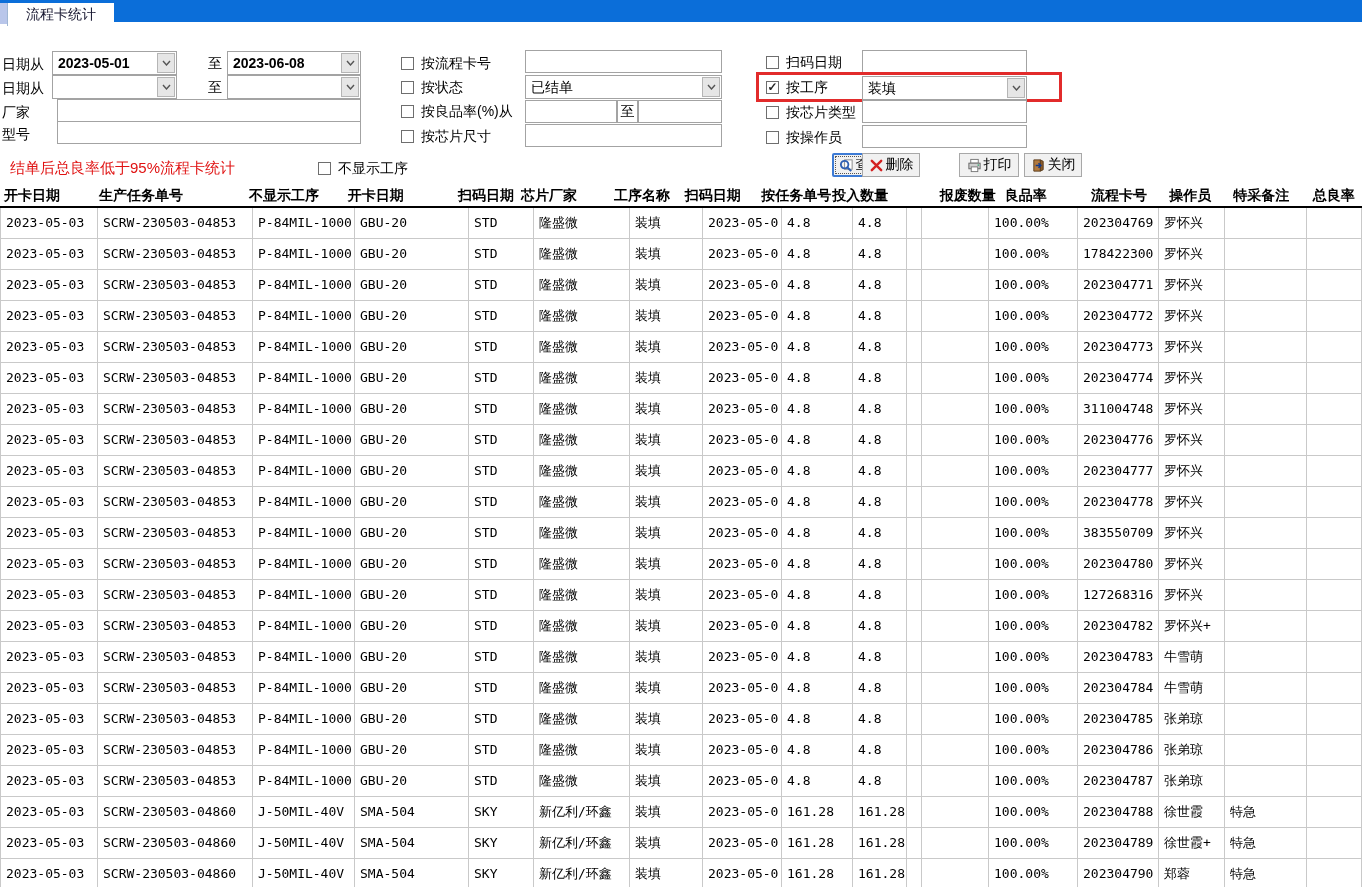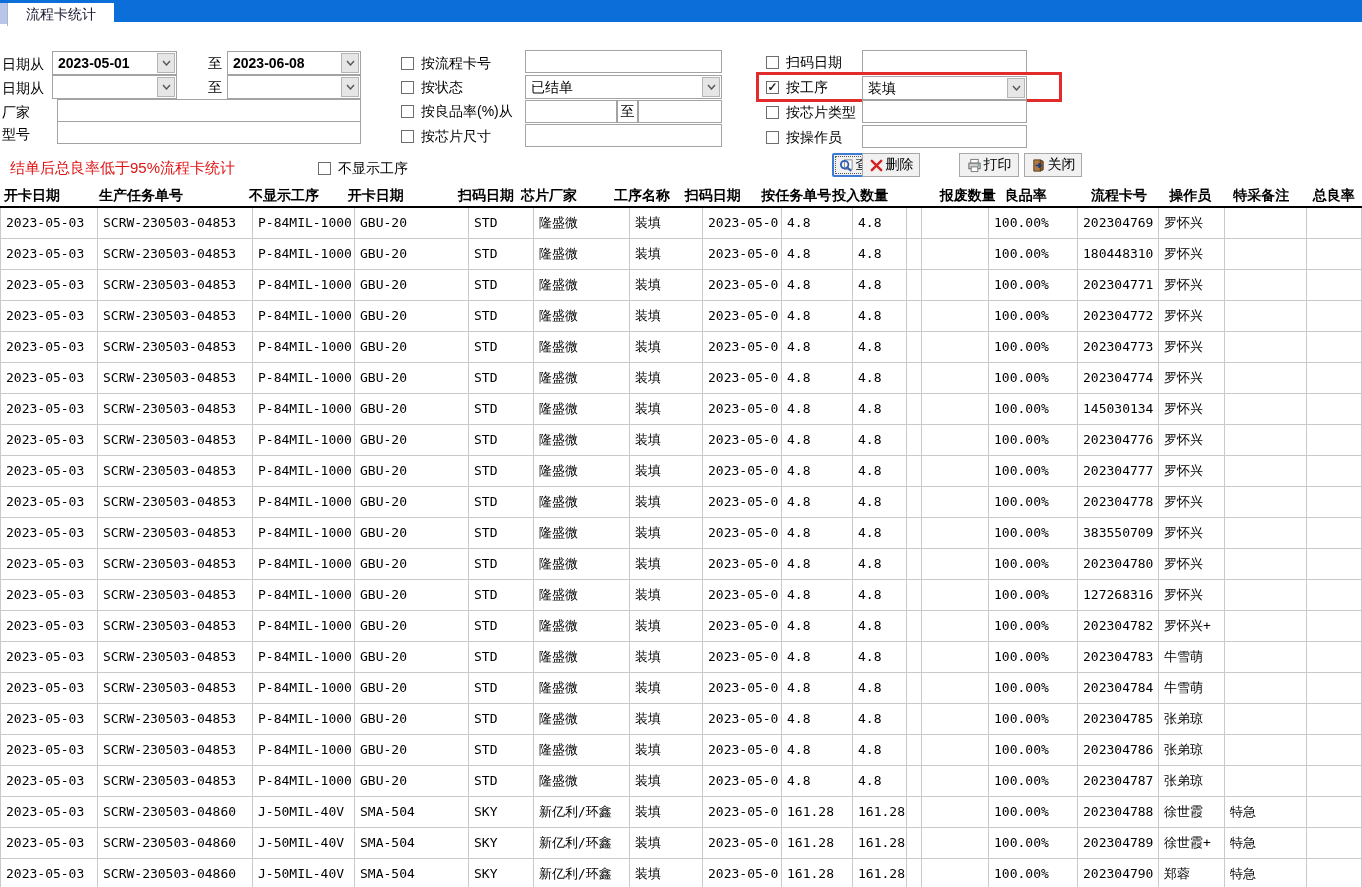--- a/index.html
+++ b/index.html
@@ -236,21 +236,21 @@
         <div class="td" style="width: 114px;">GBU-20</div>
         <div class="td" style="width: 65px;">STD</div>
         <div class="td" style="width: 96px;">隆盛微</div>
         <div class="td" style="width: 73px;">装填</div>
         <div class="td" style="width: 79px;">2023-05-0</div>
         <div class="td" style="width: 71px;">4.8</div>
         <div class="td" style="width: 54px;">4.8</div>
         <div class="td" style="width: 15px;"></div>
         <div class="td" style="width: 67px;"></div>
         <div class="td" style="width: 89px;">100.00%</div>
-        <div class="td" style="width: 81px;">180448310</div>
+        <div class="td" style="width: 81px;">178422300</div>
         <div class="td" style="width: 66px;">罗怀兴</div>
         <div class="td" style="width: 82px;"></div>
         <div class="td" style="width: 55px;"></div>
       </div>
       <div class="tr">
         <div class="td" style="width: 98px;">2023-05-03</div>
         <div class="td" style="width: 155px;">SCRW-230503-04853</div>
         <div class="td" style="width: 102px;">P-84MIL-1000</div>
         <div class="td" style="width: 114px;">GBU-20</div>
         <div class="td" style="width: 65px;">STD</div>
@@ -331,21 +331,21 @@
         <div class="td" style="width: 114px;">GBU-20</div>
         <div class="td" style="width: 65px;">STD</div>
         <div class="td" style="width: 96px;">隆盛微</div>
         <div class="td" style="width: 73px;">装填</div>
         <div class="td" style="width: 79px;">2023-05-0</div>
         <div class="td" style="width: 71px;">4.8</div>
         <div class="td" style="width: 54px;">4.8</div>
         <div class="td" style="width: 15px;"></div>
         <div class="td" style="width: 67px;"></div>
         <div class="td" style="width: 89px;">100.00%</div>
-        <div class="td" style="width: 81px;">145030134</div>
+        <div class="td" style="width: 81px;">311004748</div>
         <div class="td" style="width: 66px;">罗怀兴</div>
         <div class="td" style="width: 82px;"></div>
         <div class="td" style="width: 55px;"></div>
       </div>
       <div class="tr">
         <div class="td" style="width: 98px;">2023-05-03</div>
         <div class="td" style="width: 155px;">SCRW-230503-04853</div>
         <div class="td" style="width: 102px;">P-84MIL-1000</div>
         <div class="td" style="width: 114px;">GBU-20</div>
         <div class="td" style="width: 65px;">STD</div>

